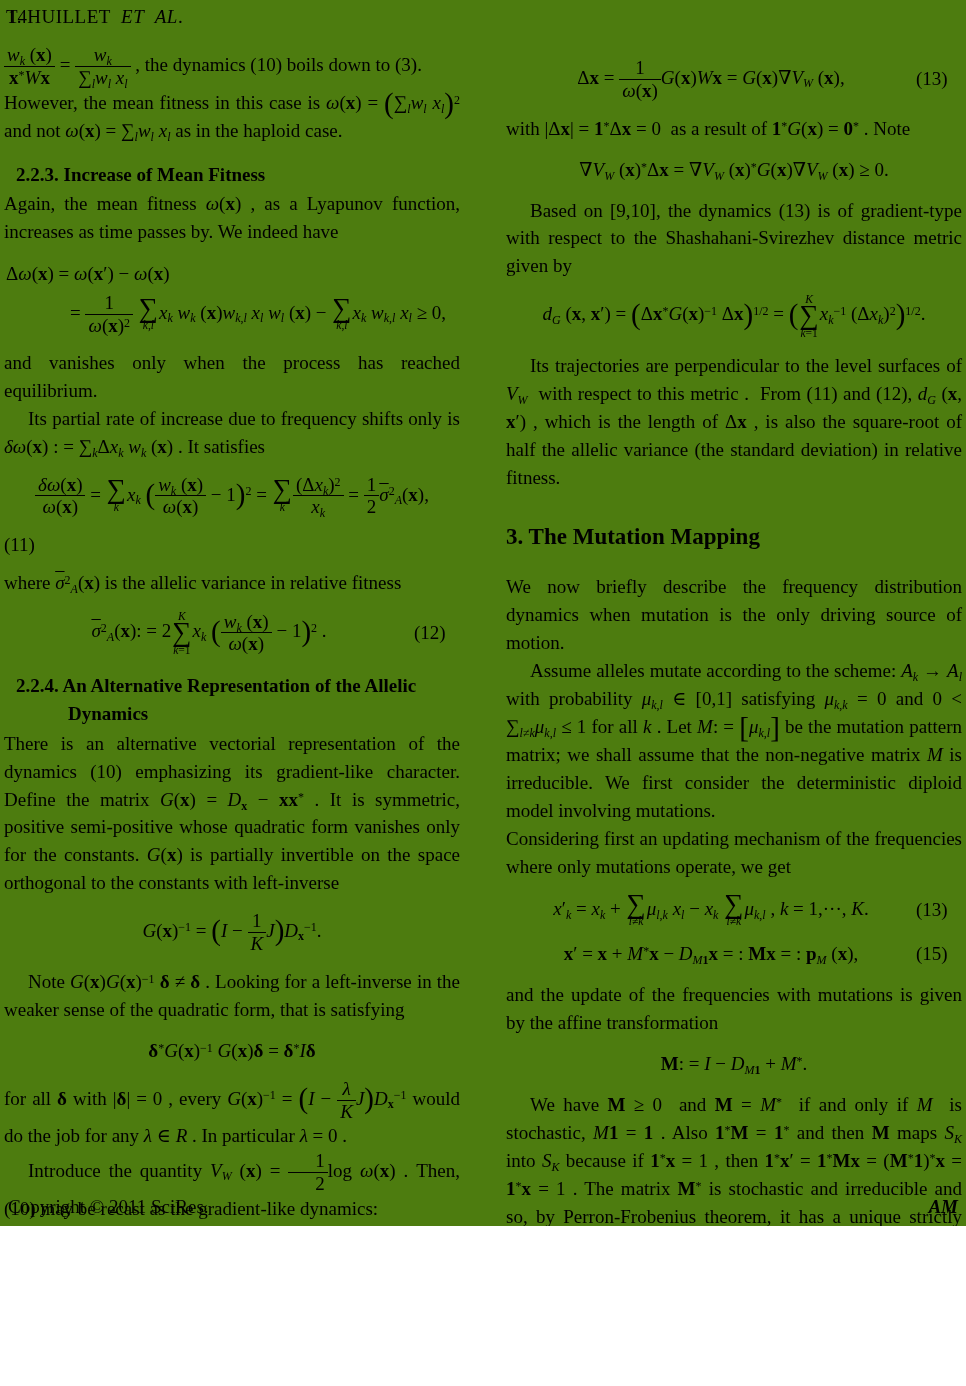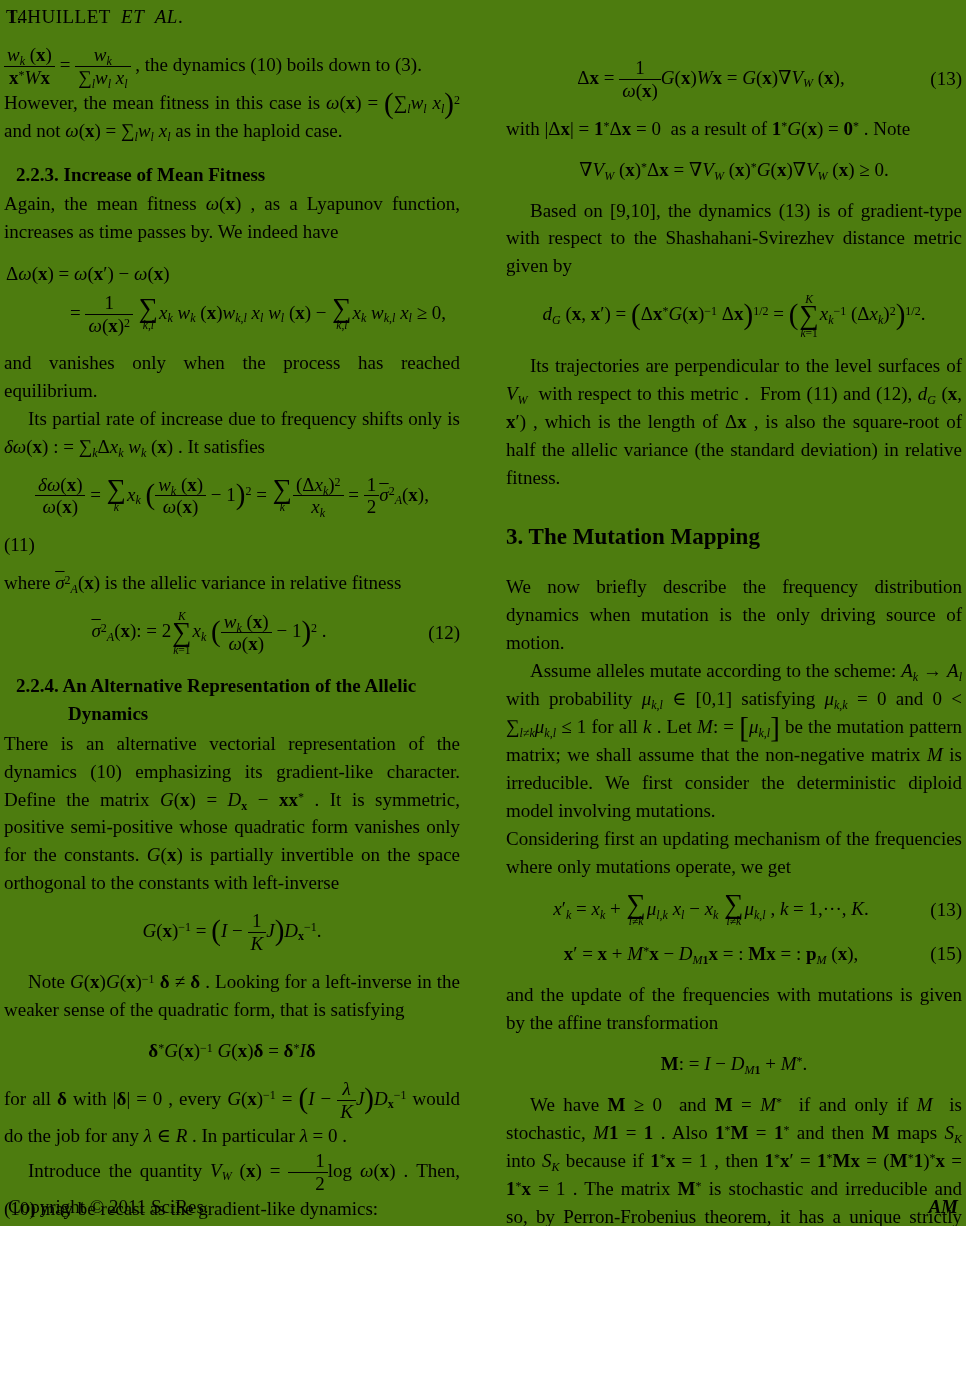--- a/index.html
+++ b/index.html
@@ -25,21 +25,21 @@
   .sm{display:inline-block;vertical-align:middle;text-align:center;line-height:0.8;margin:0 1px;}
   .sm .sy{display:block;font-size:27px;}
   .sm .lo,.sm .up{display:block;font-size:11.5px;line-height:1.05;}
   .bp{font-size:29px;vertical-align:-0.13em;line-height:0;}
   .ov{text-decoration:overline;}
   .eq{text-align:center;margin:13px 0;}
   .eq-left1{text-align:left;padding-left:2px;margin:14px 0 0;}
   .eq-left2{text-align:left;padding-left:66px;margin:4px 0 12px;}
   .eqrow{display:flex;align-items:center;margin:13px 0;}
   .eqrow .eqbody{flex:1;text-align:center;}
-  .eqrow .eqnum{flex:0 0 46px;text-align:right;}
+  .eqrow .eqnum{flex:0 0 46px;}
   .eqnum-line{margin:0 0 10px;}
   .footer{position:absolute;bottom:8px;left:6px;right:6px;height:24px;}
   .copyright{position:absolute;left:2px;bottom:0;}
   .journal{position:absolute;right:2px;bottom:0;font-weight:bold;font-style:italic;}
 </style>
 </head>
 <body>
 
 <div class="page">
 

